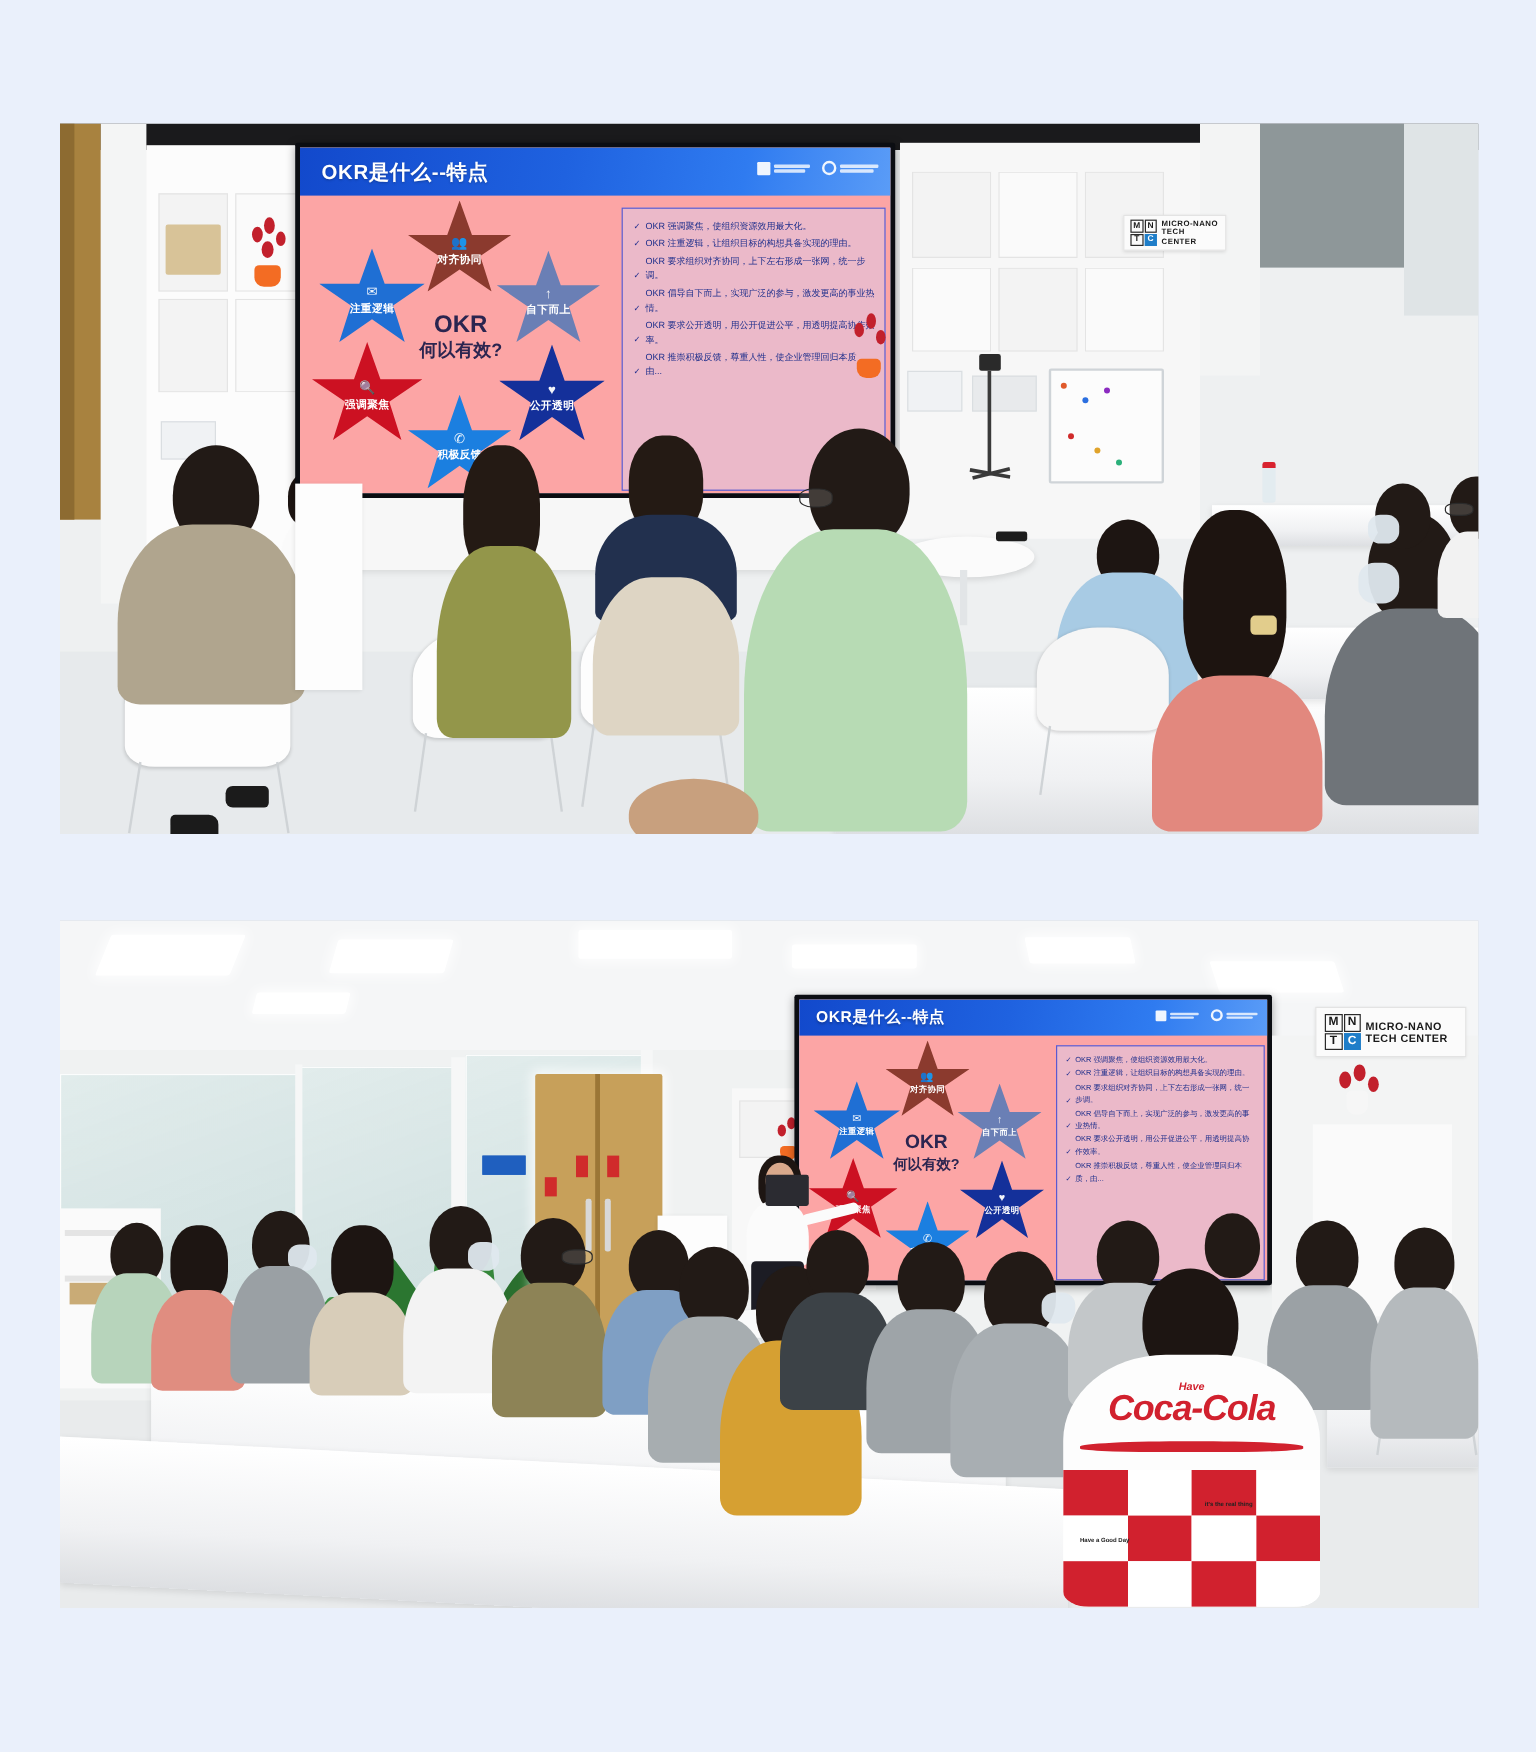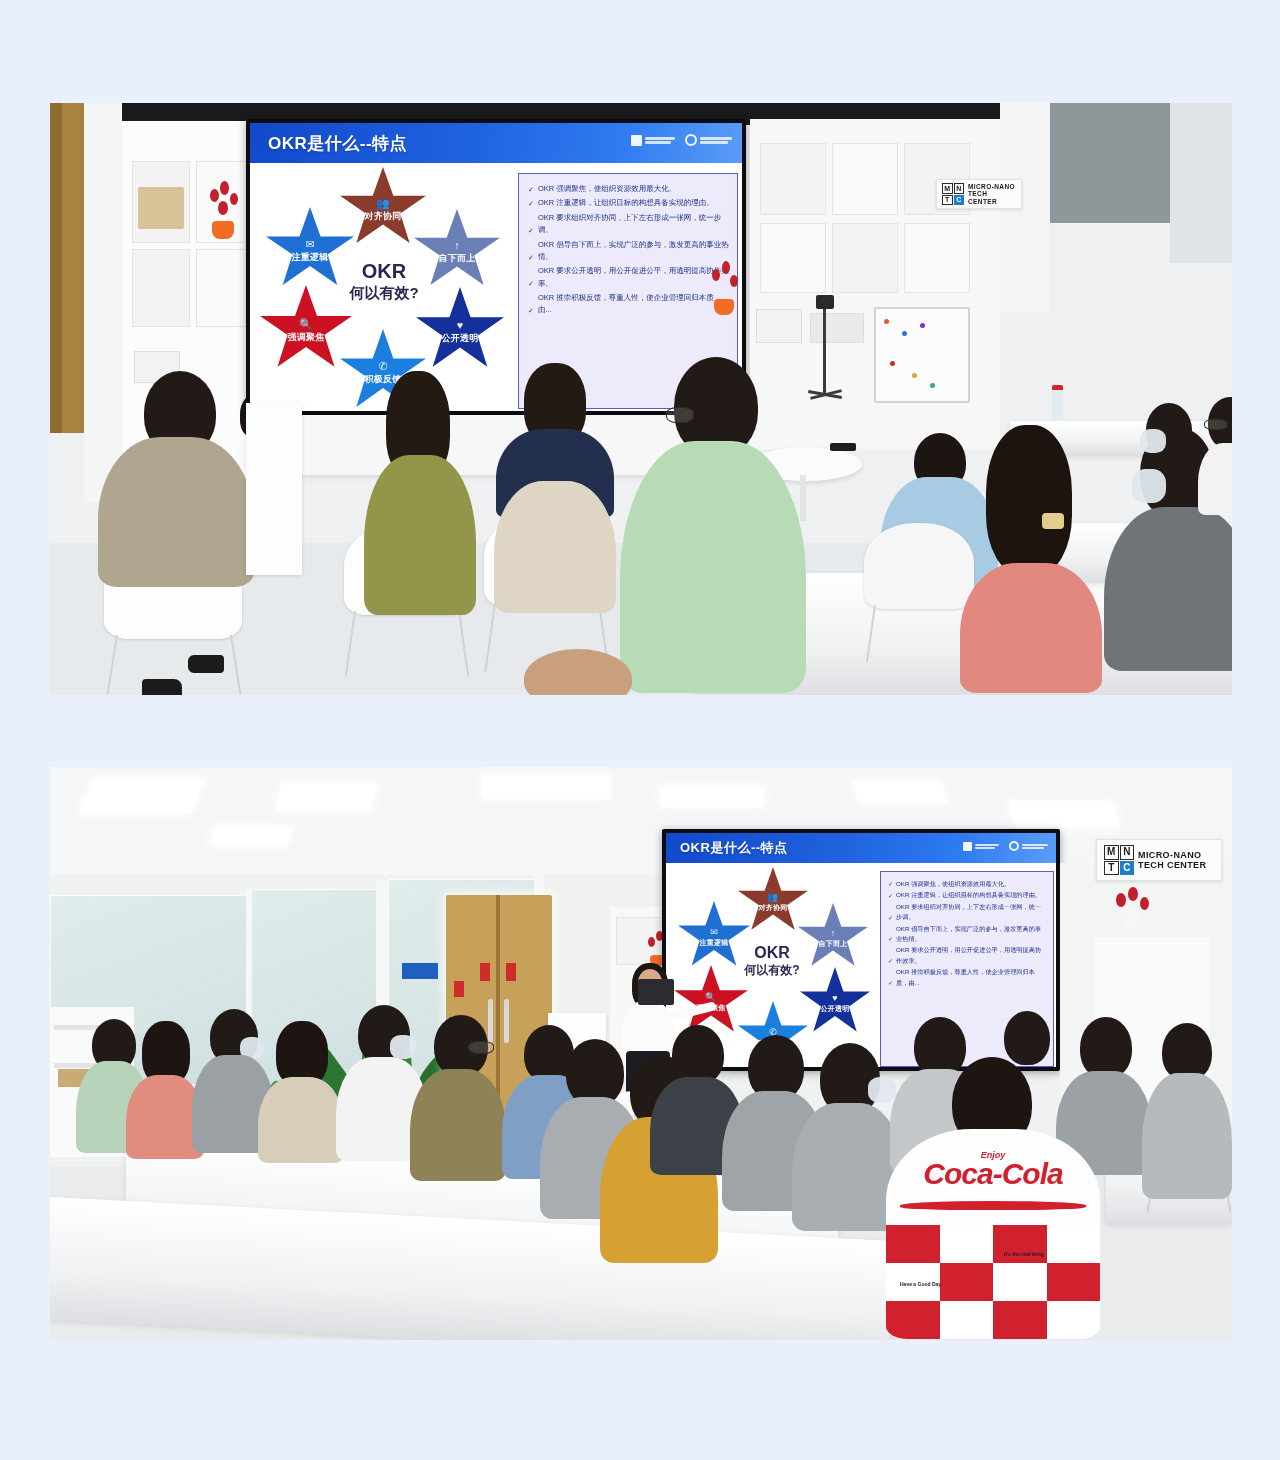--- a/index.html
+++ b/index.html
@@ -43,21 +43,21 @@
   
   .screen {
     position: absolute;
     background: #0b0d12;
     border-radius: 2px;
     box-shadow: 0 2px 8px rgba(0,0,0,.35);
     overflow: hidden;
   }
   .screen-inner { position: absolute; inset: 4px; overflow: hidden; background:#d9d7f5; }
 
-  .slide { position: absolute; inset: 0; background: #ffffff; }
+  .slide { position: absolute; inset: 0; background: #fca5a5; }
 
   .slide-header {
     position: absolute; left: 0; right: 0; top: 0;
     background: linear-gradient(100deg, #1249cc 0%, #1f62e0 45%, #2f7bf0 75%, #5a9cf7 100%);
     display: flex; align-items: center;
   }
   .slide-title {
     color: #ffffff;
     font-weight: bold;
     letter-spacing: .5px;
@@ -741,21 +741,21 @@
         <div class="body" style="left:0;top:54px;width:96px;height:104px;background:#9ba1a5;"></div>
       </div>
       <div class="person" style="left:1092px;top:256px;width:90px;height:176px;">
         <div class="head" style="left:20px;top:0;width:50px;height:58px;"></div>
         <div class="body" style="left:0;top:50px;width:90px;height:126px;background:#b5babd;"></div>
       </div>
 
       <div class="cola-jacket" style="left:836px;top:290px;width:214px;height:282px;">
         <div class="head" style="left:66px;top:0;width:80px;height:92px;background:#1d1512;"></div>
         <div style="position:absolute;left:0;top:72px;width:214px;height:210px;background:#fdfdfd;border-radius:40% 40% 10% 10% / 34% 34% 6% 6%;overflow:hidden;">
-          <div class="cola-word" style="left:22px;top:22px;width:170px;font-size:9px;line-height:1;">Enjoy</div>
+          <div class="cola-word" style="left:22px;top:22px;width:170px;font-size:9px;line-height:1;">Have</div>
           <div class="cola-word" style="left:10px;top:30px;width:194px;font-size:30px;line-height:1;letter-spacing:-1px;">Coca-Cola</div>
           <div style="position:absolute;left:14px;top:72px;width:186px;height:9px;background:#d1212e;border-radius:60% 60% 40% 40%;"></div>
           <div class="cola-check" style="left:0;top:96px;width:214px;height:114px;grid-template-columns:repeat(4,1fr);grid-template-rows:repeat(3,1fr);">
             <i style="background:#d1212e;"></i>
               <i style="background:#ffffff;"></i>
               <i style="background:#d1212e;"></i>
               <i style="background:#ffffff;"></i>
             <i style="background:#ffffff;"></i>
               <i style="background:#d1212e;"></i>
               <i style="background:#ffffff;"></i>

